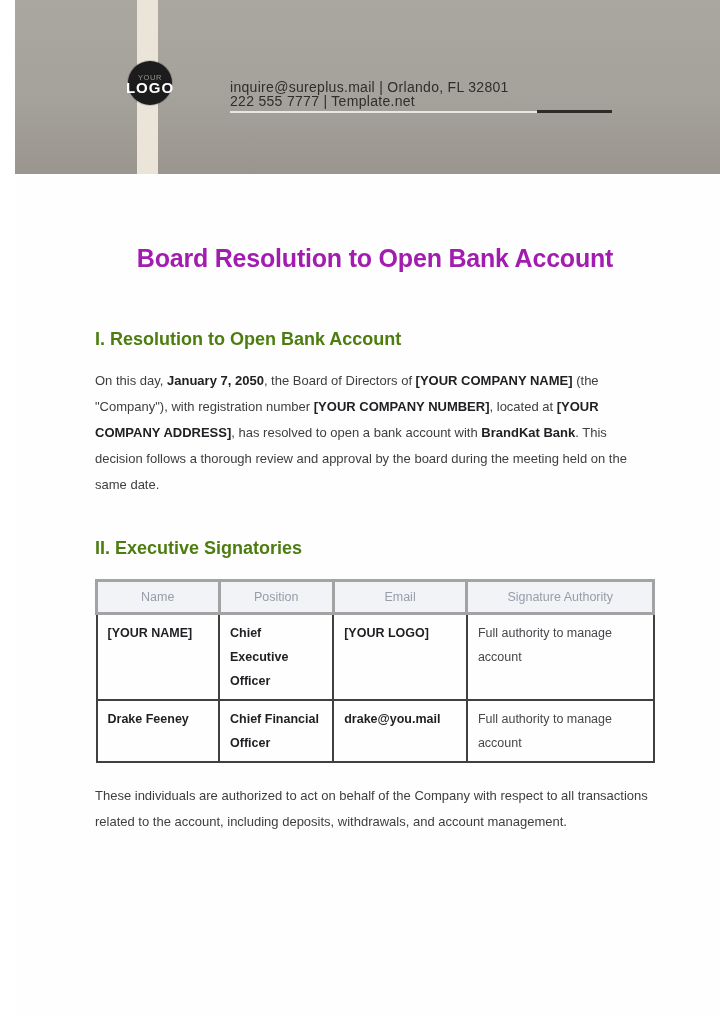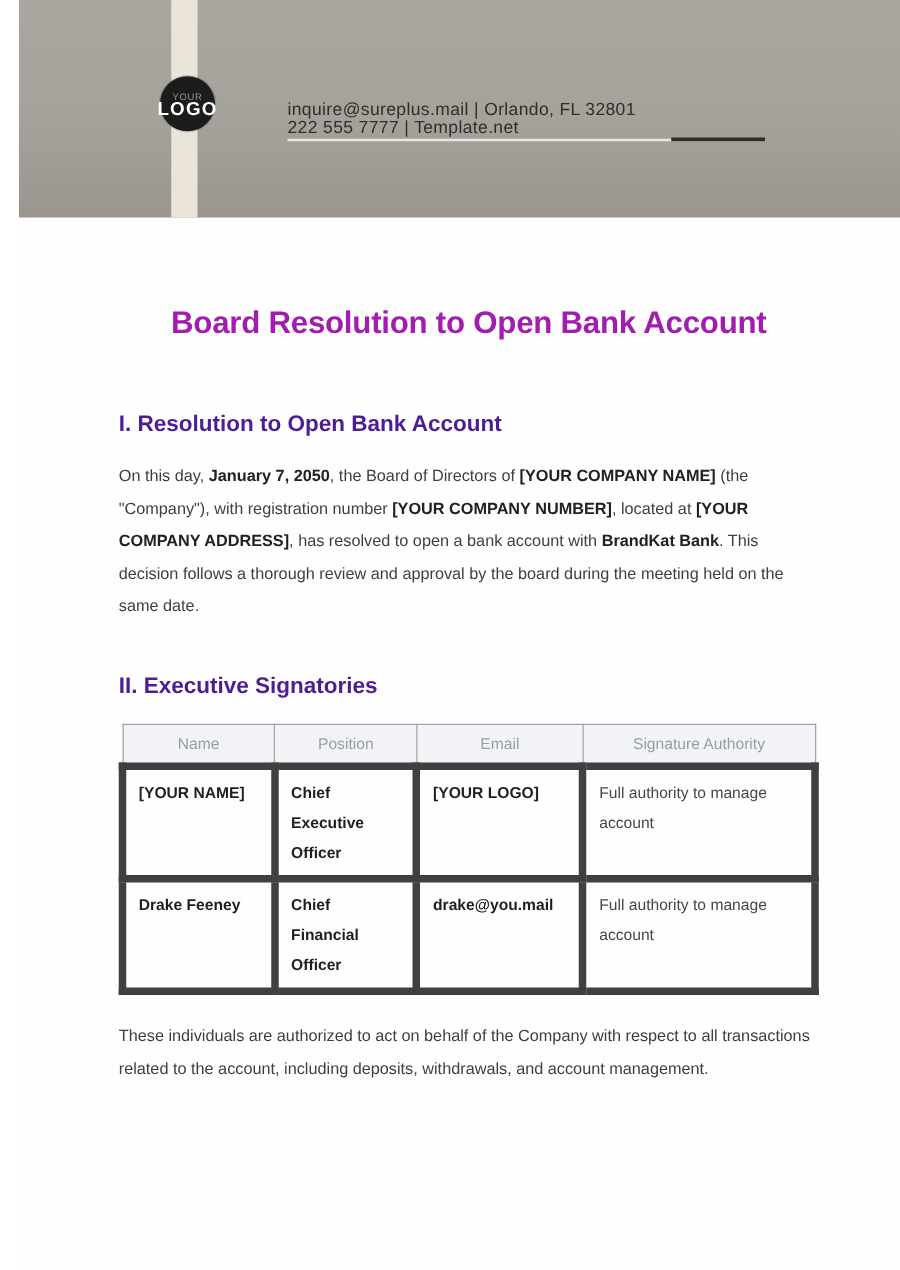--- a/index.html
+++ b/index.html
@@ -18,29 +18,29 @@
   .contact{position:absolute; left:215px; top:81px; font-size:14px; line-height:13.5px;
            color:#2f2e2b; letter-spacing:0.3px;}
   .divider{position:absolute; left:215px; top:111px; width:382px; height:2px;
            background:rgba(250,248,244,0.8);}
   .divider .dark-seg{position:absolute; right:0; top:-1px; width:75px; height:3px; background:#2e2c29;}
 
   
   .content{position:absolute; top:174px; left:80px; width:560px;}
   .doc-title{margin:70px 0 0; text-align:center; font-size:25px; line-height:29px;
              font-weight:bold; color:#a21caf; letter-spacing:-0.2px;}
-  .sec-heading{font-size:18px; line-height:21px; font-weight:bold; color:#4c1d95; margin:56px 0 0;}
+  .sec-heading{font-size:18px; line-height:21px; font-weight:bold; color:#4d7c0f; margin:56px 0 0;}
   .sec-heading.second{margin-top:40px;}
   .para{font-size:13px; line-height:26px; color:#3d3e40; margin:18px 0 0;}
   .para b{color:#202124;}
 
   table.signatories{margin-top:20px; width:100%; border-collapse:collapse; table-layout:fixed;}
   .signatories th{background:#f2f3f6; color:#979da9; font-size:12.5px; font-weight:normal;
-                  padding:8px 4px; border:1px solid #a3a3a3; text-align:center;}
-  .signatories td{font-size:12.5px; line-height:24px; padding:6px 10px; border:6px solid #404040;
+                  padding:8px 4px; border:3px solid #a3a3a3; text-align:center;}
+  .signatories td{font-size:12.5px; line-height:24px; padding:6px 10px; border:2px solid #404040;
                   vertical-align:top; color:#46474b; text-align:left;}
   .signatories td.strong{font-weight:bold; color:#1e1f22;}
   .col-name{width:22%;} .col-pos{width:20.5%;} .col-email{width:24%;} .col-auth{width:33.5%;}
 
   .closing{margin-top:20px;}
 </style>
 </head>
 <body>
 
 <div class="page">

